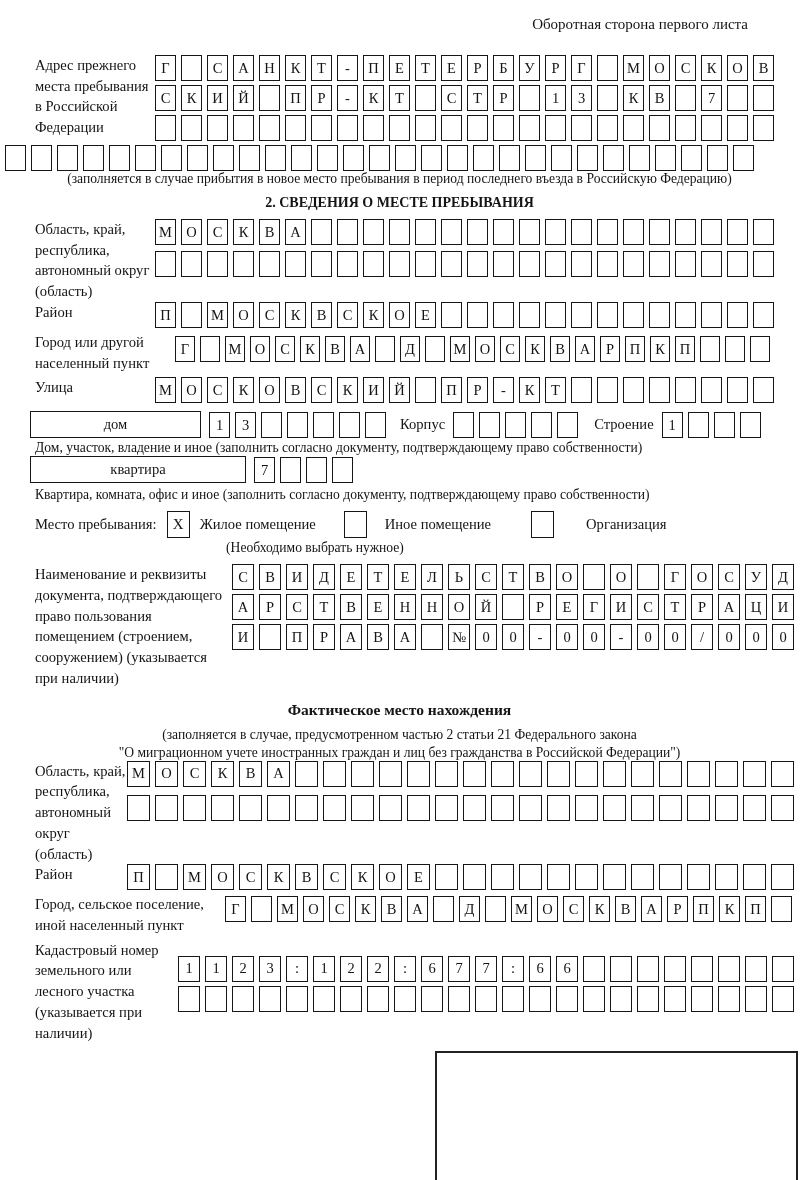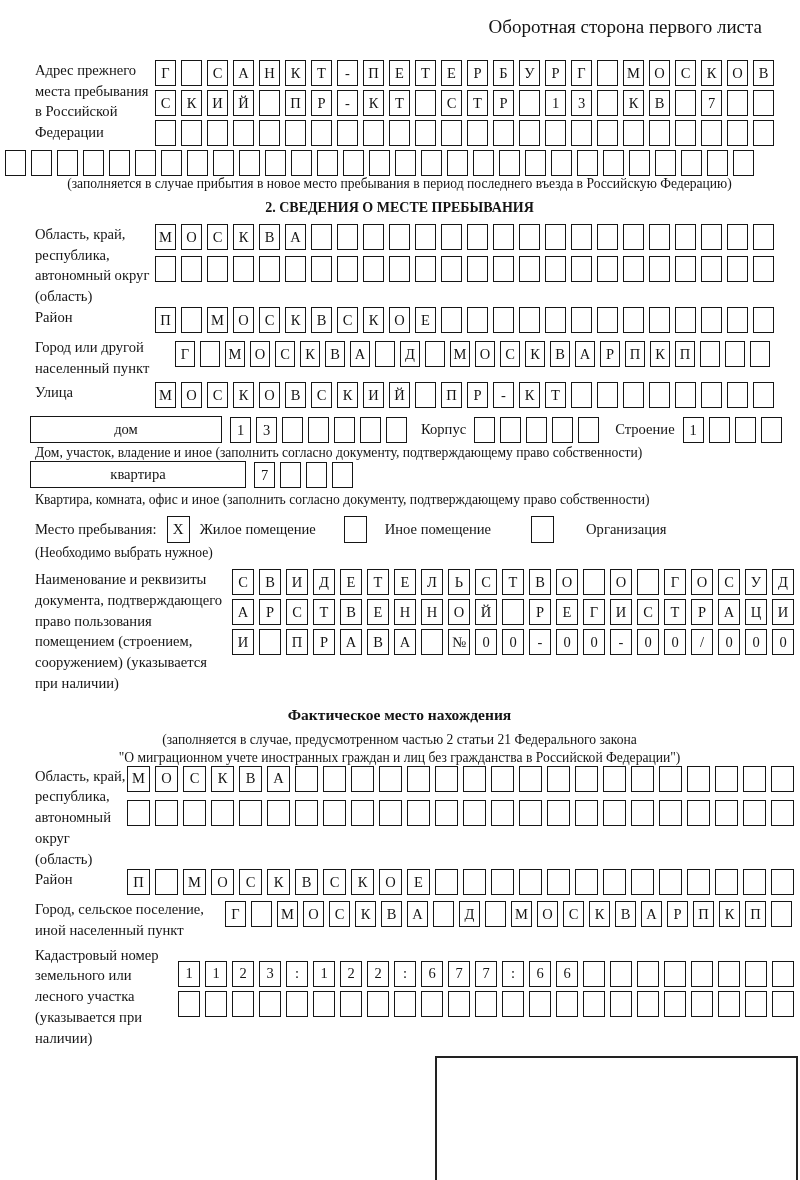--- a/index.html
+++ b/index.html
@@ -3,21 +3,21 @@
 <meta charset="utf-8">
 <style>
   * { margin:0; padding:0; box-sizing:border-box; }
   html,body { background:#888; }
   .page {
     width:800px; height:1180px; margin:0 auto; background:#ffffff;
     font-family:"Liberation Serif", "DejaVu Serif", serif; color:#141414;
     position:relative; padding:16px 0 0 0; overflow:hidden;
   }
   .content { padding:0 6px 0 35px; }
-  .hdr { text-align:right; padding-right:38px; font-size:19px; }
+  .hdr { text-align:right; padding-right:52px; font-size:15px; }
   .frow { display:flex; align-items:flex-start; }
   .label { font-size:14.6px; line-height:1.42; }
   .cells { display:flex; gap:5px; flex-wrap:nowrap; }
   .cells + .cells { margin-top:4px; }
   .cell {
     flex:0 0 auto; width:21px; height:26px; border:1.6px solid #161616;
     display:flex; align-items:center; justify-content:center;
     font-size:14.5px; line-height:1; background:#fff;
   }
   .c-sm .cell { width:20px; }
@@ -308,21 +308,21 @@
           <span class="cell"></span>
           <span class="cell"></span>
           <span class="cell"></span>
           <span class="cell"></span>
           <span class="cell"></span>
           <span class="cell"></span>
         </div>
     </div>
 
     <div class="frow gap8" style="margin-left:-5px; align-items:center">
-      <div class="bigbox" style="width:192px">дом</div>
+      <div class="bigbox" style="width:171px">дом</div>
       <div class="cells" style="margin-left:8px">
           <span class="cell">1</span>
           <span class="cell">3</span>
           <span class="cell"></span>
           <span class="cell"></span>
           <span class="cell"></span>
           <span class="cell"></span>
           <span class="cell"></span>
         </div>
       <div class="inline-lbl" style="margin:0 8px 0 14px">Корпус</div>
@@ -356,21 +356,21 @@
 
     <div class="frow gap8" style="align-items:center">
       <div class="inline-lbl">Место пребывания:</div>
       <div class="chk" style="margin-left:10px">X</div>
       <div class="inline-lbl" style="margin-left:10px">Жилое помещение</div>
       <div class="chk" style="margin-left:28px"></div>
       <div class="inline-lbl" style="margin-left:18px">Иное помещение</div>
       <div class="chk" style="margin-left:40px"></div>
       <div class="inline-lbl" style="margin-left:32px">Организация</div>
     </div>
-    <div class="caption gap2" style="width:560px; ">(Необходимо выбрать нужное)</div>
+    <div class="caption gap2" style="width:560px; text-align:center">(Необходимо выбрать нужное)</div>
 
     <div class="frow gap8">
       <div class="label" style="width:205px">Наименование и реквизиты документа, подтверждающего право пользования помещением (строением, сооружением) (указывается при наличии)</div>
       <div>
         <div class="cells c-md">
             <span class="cell">С</span>
             <span class="cell">В</span>
             <span class="cell">И</span>
             <span class="cell">Д</span>
             <span class="cell">Е</span>

